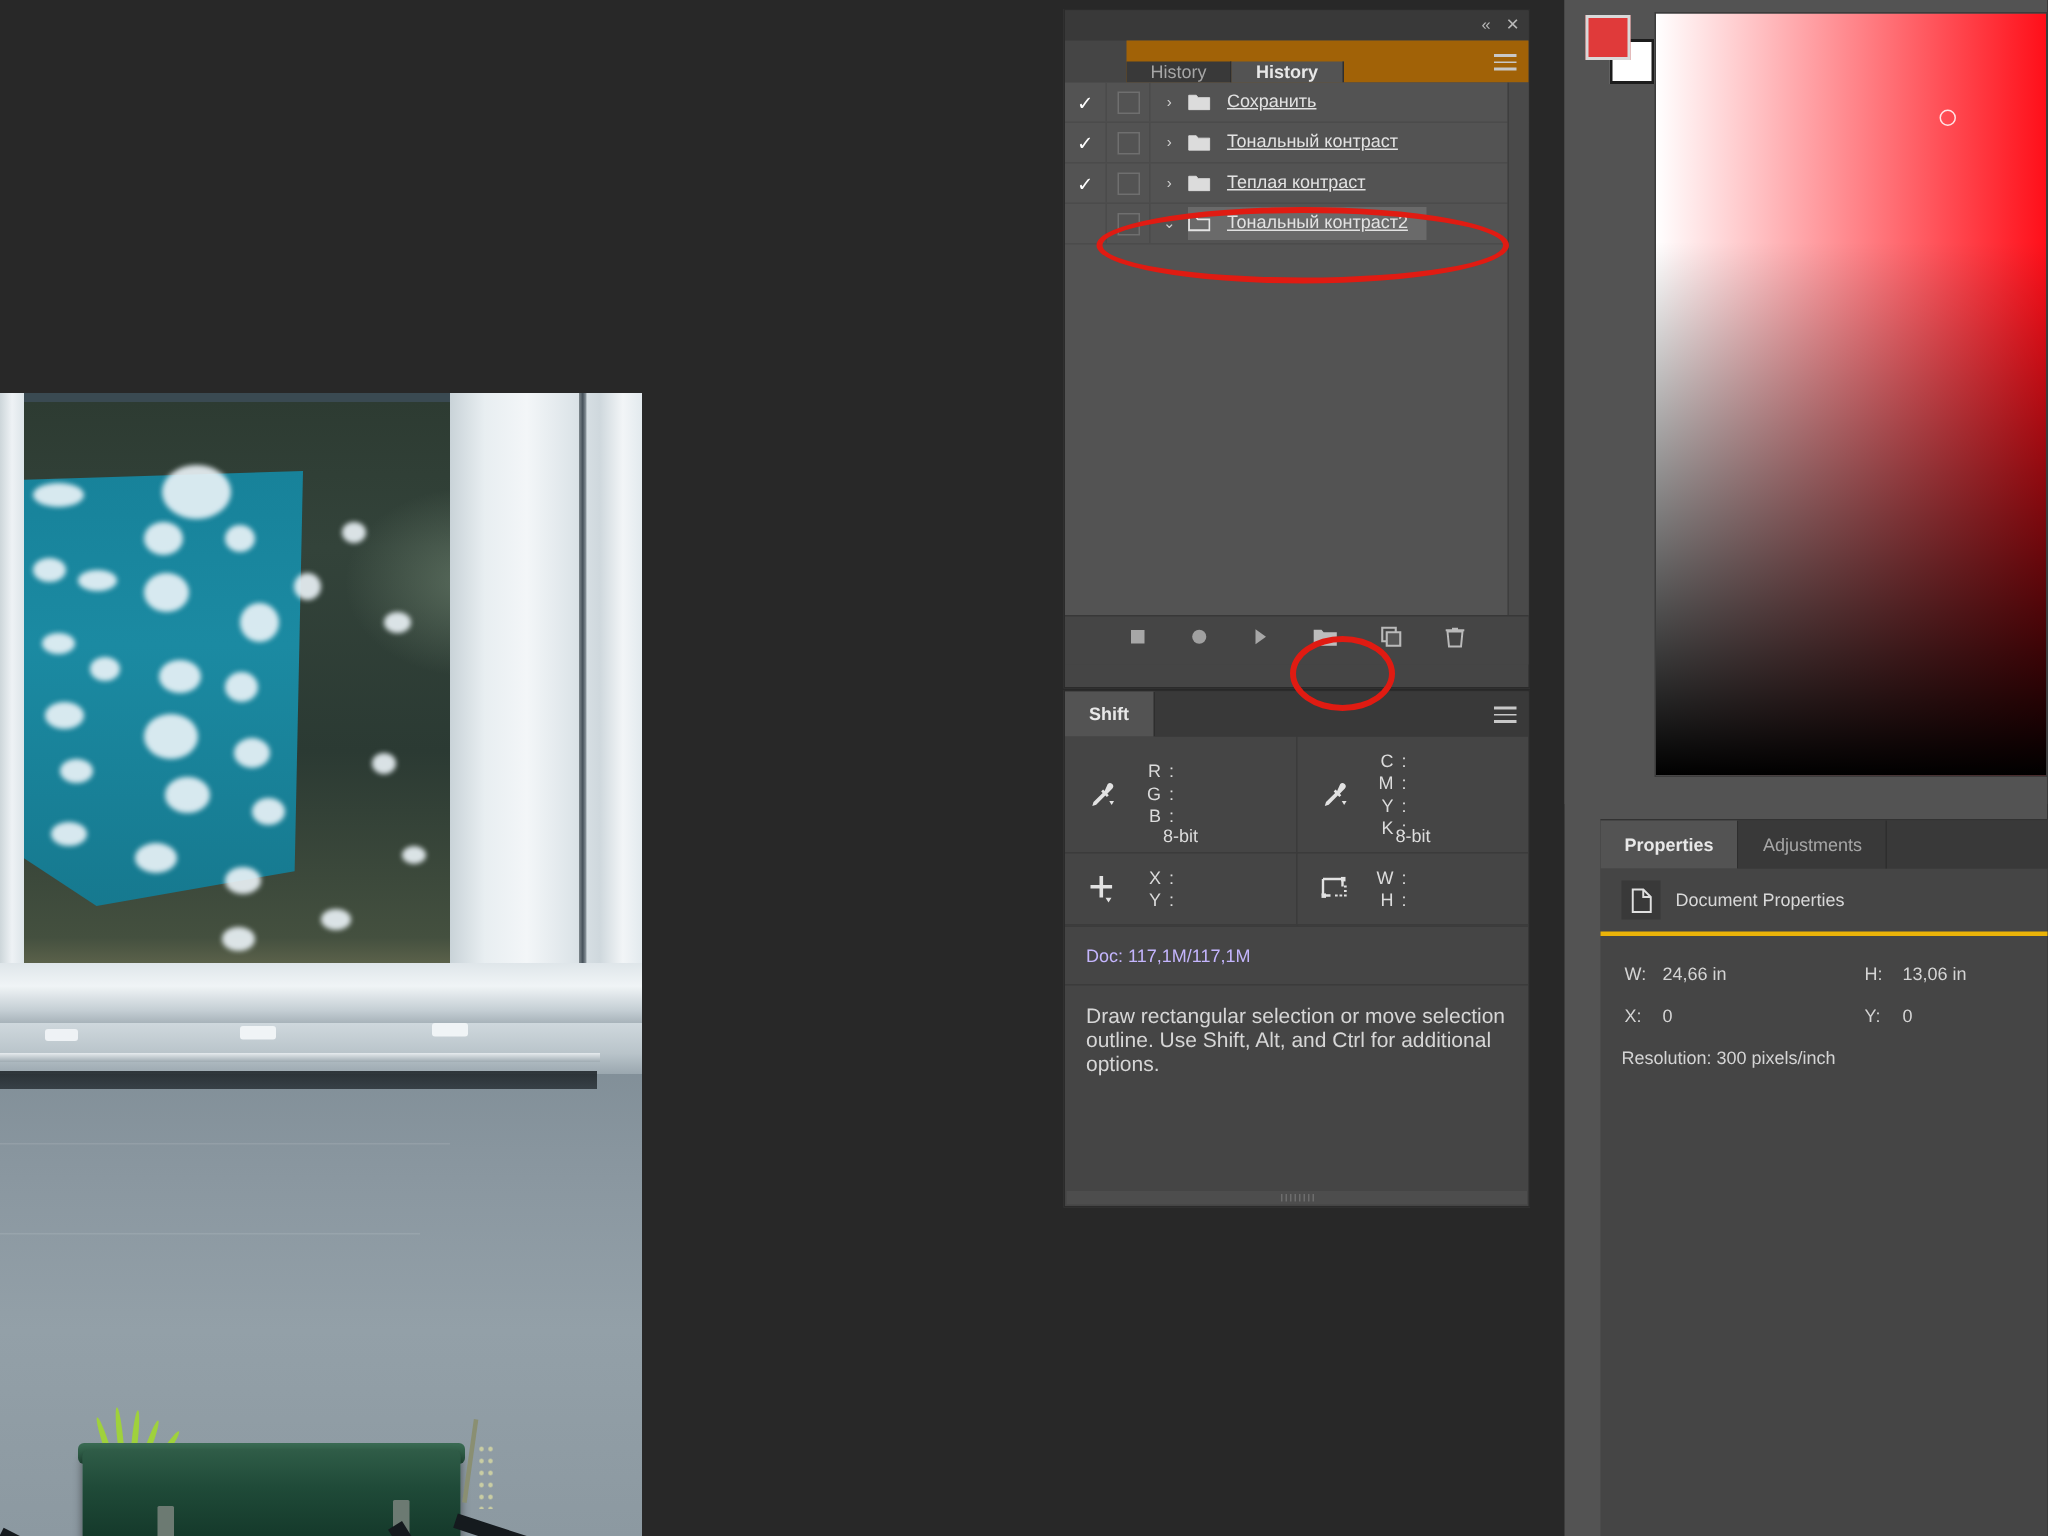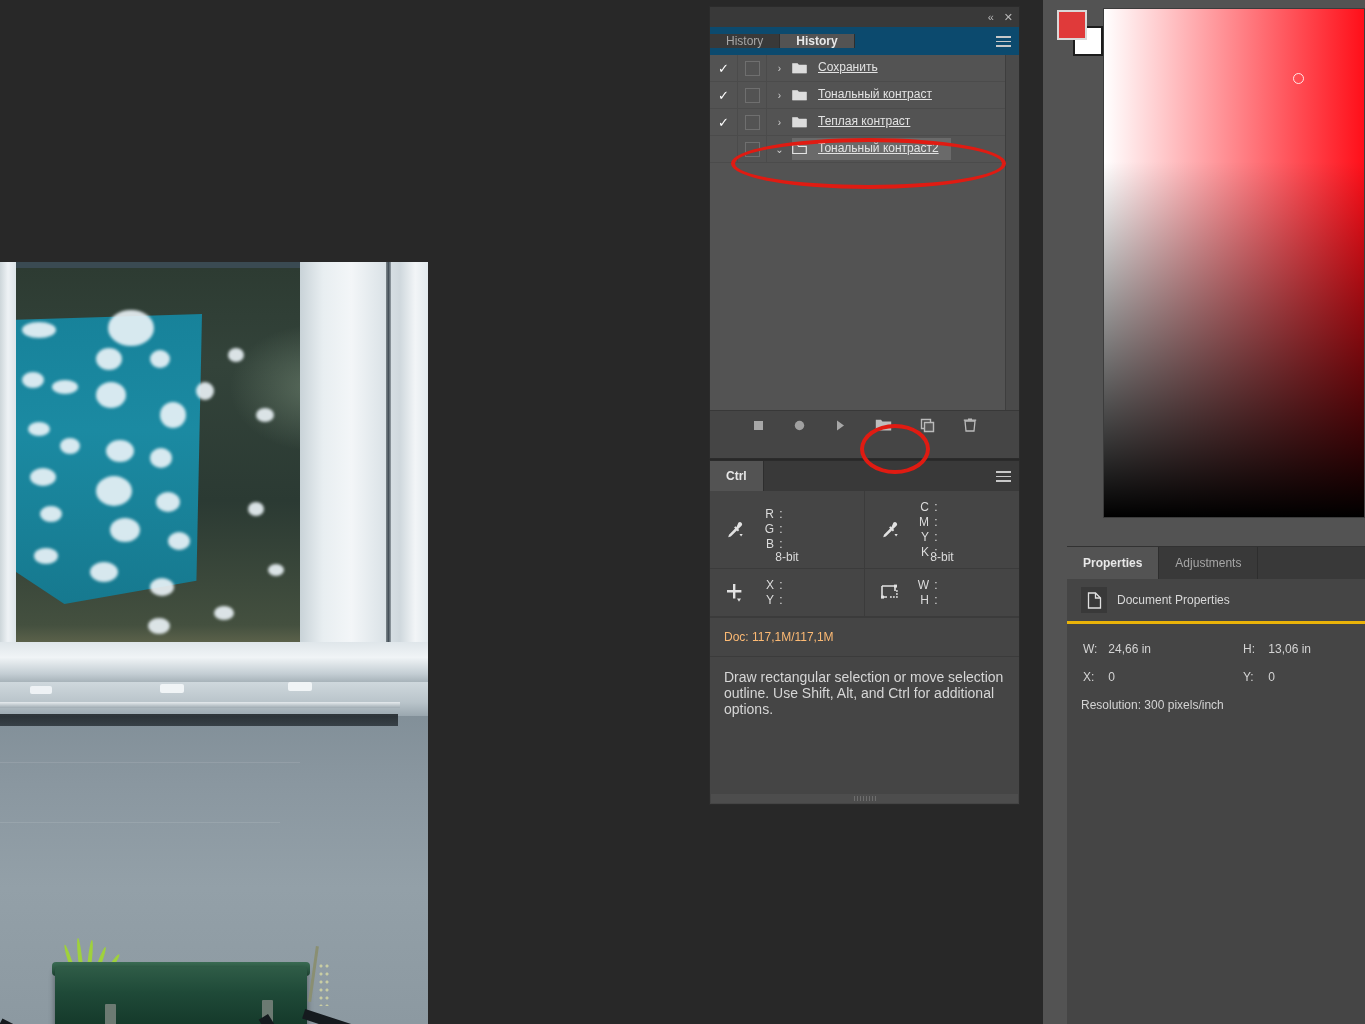--- a/index.html
+++ b/index.html
@@ -130,23 +130,24 @@
   .tb-btn {
     color: #b8b8b8;
     font-size: 11px;
     line-height: 1;
     cursor: pointer;
     user-select: none;
   }
   #actions-tabs {
     display: flex;
     height: 28px;
-    background: #0c4a6e;
-    align-items: center;
+    background: #a16207;
+    align-items: flex-end;
     position: relative;
+    margin-left: 41px;
   }
   .panel-tab {
     padding: 0 16px;
     display: flex;
     align-items: center;
     font-size: 12px;
     color: #a6a6a6;
     background: #393939;
     cursor: pointer;
     border-right: 1px solid #2e2e2e;
@@ -247,21 +248,21 @@
   .rl .k { width: 16px; text-align: right; }
   .rl .c { width: 14px; text-align: center; }
   .rl .v { }
   .bitdepth {
     position: absolute; bottom: 4px; left: 0; width: 100%;
     text-align: center; font-size: 12px; color: #dcdcdc;
   }
   #info-coords { display: flex; height: 48px; border-bottom: 1px solid #3b3b3b;}
   #doc-size {
     height: 38px; display: flex; align-items: center; padding-left: 14px;
-    font-size: 12px; color: #fdba74; border-bottom: 1px solid #3b3b3b;
+    font-size: 12px; color: #c4b5fd; border-bottom: 1px solid #3b3b3b;
   }
   #hint-box {
     padding: 12px 14px 0 14px;
     font-size: 14px; color: #d6d6d6; line-height: 16px;
   }
   #info-grip {
     position: absolute; left: 1px; right: 1px; bottom: 1px; height: 9px;
     background: #4d4d4d; display:flex; align-items:center; justify-content:center;
   }
   #info-grip i {
@@ -566,21 +567,21 @@
             <path d="M0.8 3.2h12.4M5 2.2h4" stroke="#cfcfcf" stroke-width="1.3" fill="none"></path>
           </svg>
       </span>
     </div>
   </div>
 
   <div id="info-panel">
 
     <div id="info-tabs">
       <div class="panel-tab active">
-        <span>Ctrl</span>
+        <span>Shift</span>
       </div>
       <div class="tabs-filler"></div>
       <div id="info-menu-icon">
         <span></span>
           <span></span>
           <span></span>
       </div>
     </div>
 
     <div id="info-readouts">

